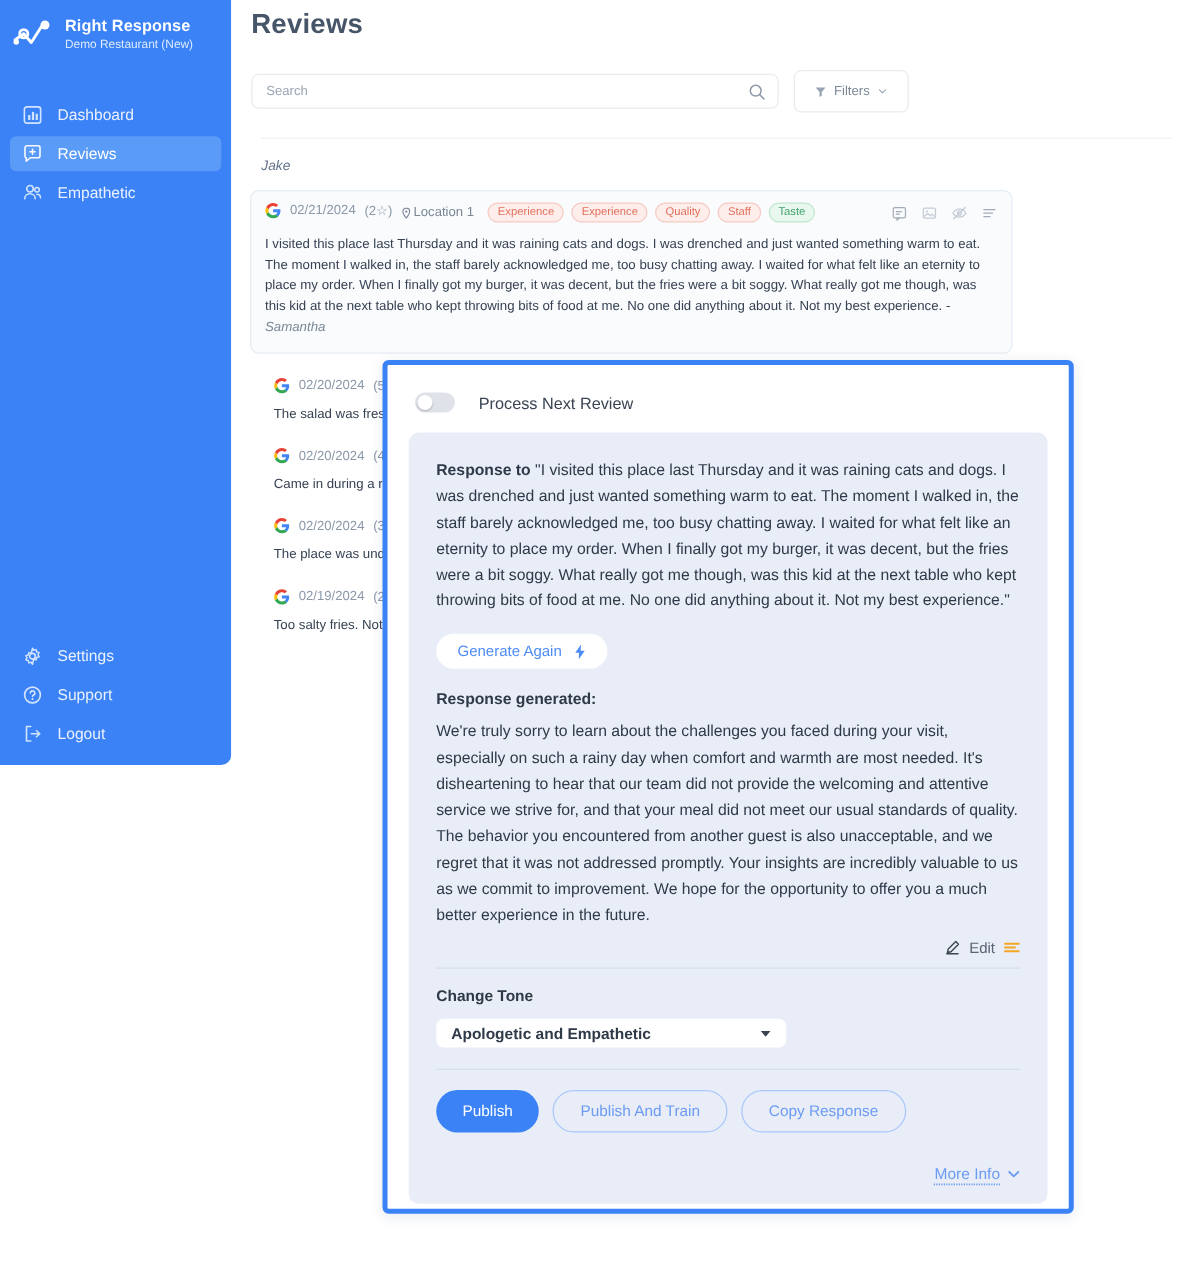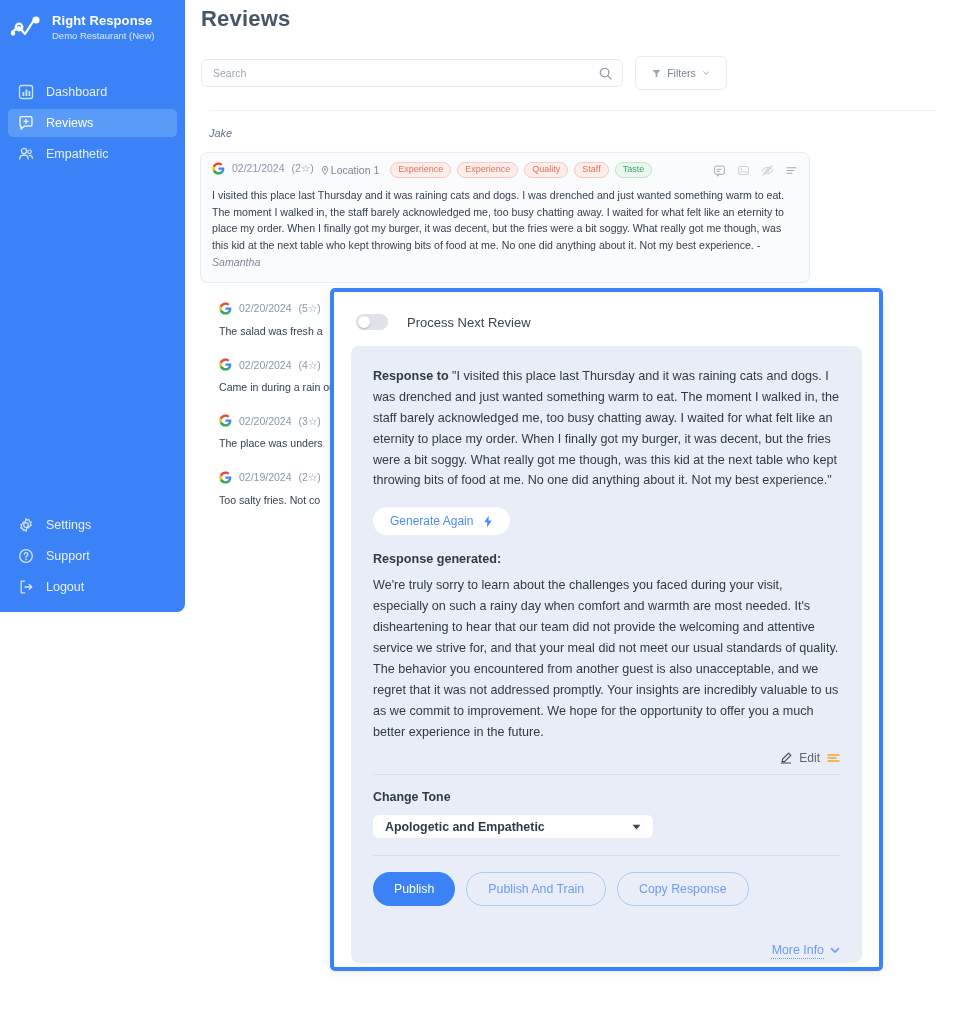--- a/index.html
+++ b/index.html
@@ -105,21 +105,21 @@
   .mini { padding: 19px 0 0 24px; }
   .mini-head { display: flex; align-items: center; gap: 7px; }
   .mini-body {
     margin-top: 8px; font-size: 10.6px; line-height: 1.55; color: #364152;
     width: 360px;
   }
   .mini-body i { color: #7b8797; }
 
   
   .modal {
-    position: absolute; left: 330px; top: 288px;
+    position: absolute; left: 306px; top: 288px;
     width: 553px; height: 683px;
     background: #ffffff; border: 4px solid #3b82f6; border-radius: 5px;
     box-shadow: 0 2px 10px rgba(30,60,120,.10);
   }
   .modal-top { display: flex; align-items: center; gap: 19px; padding: 22px 0 0 22px; }
   .switch {
     width: 32px; height: 16px; border-radius: 9px; background: #dfe3e9;
     position: relative; cursor: pointer; flex: none;
   }
   .switch .knob {
@@ -170,21 +170,21 @@
   .hr2 { height: 1px; background: #d6deee; margin: 17px 0 0 0; }
 
   .btn-row { display: flex; gap: 11px; margin-top: 16px; }
   .btn {
     height: 34px; border-radius: 17px; display: flex; align-items: center;
     justify-content: center; font-size: 12.3px; cursor: pointer; padding: 0 21px;
   }
   .btn.primary { background: #3b82f6; color: #fff; }
   .btn.outline { background: transparent; border: 1px solid #a9c8fb; color: #6c9bf3; }
 
-  .more-row { display: flex; justify-content: flex-end; align-items: center; gap: 6px; margin-top: 37px; }
+  .more-row { display: flex; justify-content: flex-end; align-items: center; gap: 6px; margin-top: 26px; }
   .more-info {
     font-size: 12.4px; color: #6c9bf3; cursor: pointer;
     text-decoration: underline; text-decoration-style: dotted;
     text-underline-offset: 3px;
   }
   .more-chev { width: 10px; height: 7px; }
 </style>
 </head>
 <body>
 

